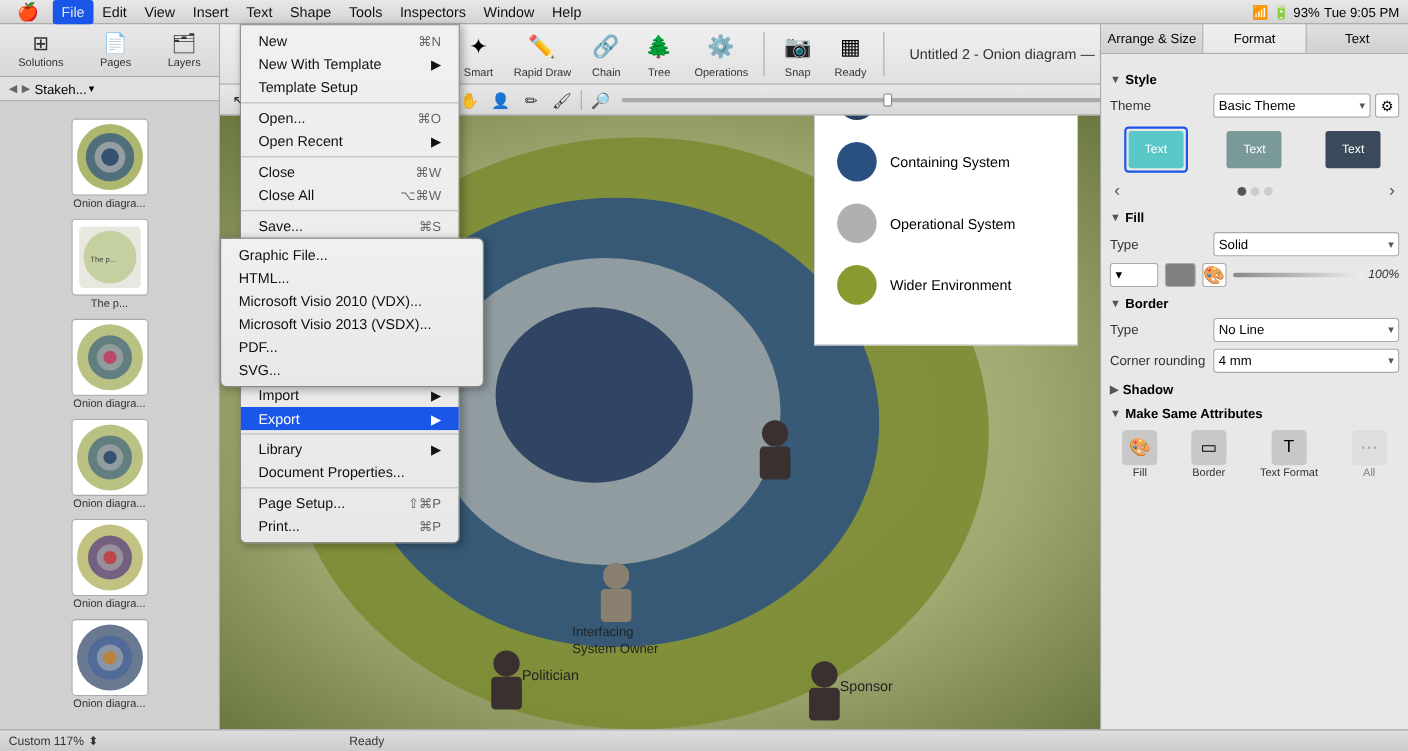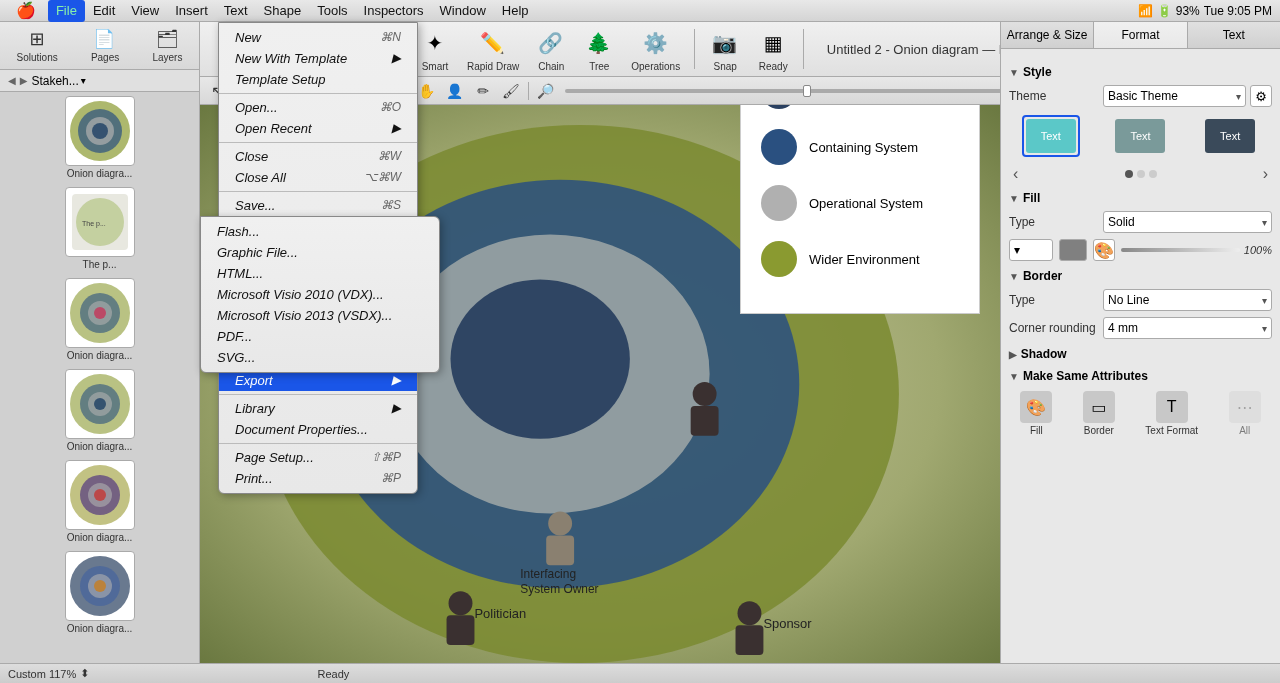--- a/index.html
+++ b/index.html
@@ -48,21 +48,21 @@
       border-bottom: 1px solid #aaa;
     }
     .panel-tab { display: flex; flex-direction: column; align-items: center; padding: 4px 8px; cursor: pointer; font-size: 10px; color: #333; }
     .panel-tab-icon { font-size: 18px; margin-bottom: 2px; }
 
     #breadcrumb { height: 22px; background: #e0e0e0; display: flex; align-items: center; padding: 0 8px; border-bottom: 1px solid #aaa; gap: 4px; font-size: 12px; }
     .breadcrumb-arrow { font-size: 10px; color: #666; }
     .breadcrumb-dropdown { display: flex; align-items: center; gap: 2px; cursor: pointer; }
     .breadcrumb-dropdown-icon { font-size: 10px; }
 
-    #thumb-list { flex: 1; overflow-y: auto; padding: 4px; }
+    #thumb-list { flex: 1; overflow-y: auto; padding: 16px; }
     .thumb-item { display: flex; flex-direction: column; align-items: center; margin-bottom: 8px; cursor: pointer; }
     .thumb-preview { width: 70px; height: 70px; background: white; border: 1px solid #aaa; border-radius: 4px; display: flex; align-items: center; justify-content: center; overflow: hidden; }
     .thumb-label { font-size: 10px; color: #333; margin-top: 2px; text-align: center; max-width: 90px; }
 
     
     #canvas-area {
       position: absolute; top: 105px; left: 200px; right: 280px; bottom: 20px;
       background: #b0b0b0; overflow: hidden;
     }
     #canvas-bg {
@@ -146,22 +146,22 @@
 
     
     #file-menu {
       position: absolute; top: 22px; left: 218px; width: 200px;
       background: linear-gradient(to bottom, #f0f0f0, #e8e8e8);
       border: 1px solid #888; border-radius: 0 0 6px 6px;
       box-shadow: 2px 2px 8px rgba(0,0,0,0.3); z-index: 2000;
       padding: 4px 0;
     }
     .menu-item {
-      display: flex; align-items: flex-start; padding: 3px 16px; cursor: pointer;
-      font-size: 13px; color: #111; position: relative; font-style: italic;
+      display: flex; align-items: flex-end; padding: 3px 16px; cursor: pointer;
+      font-size: 13px; color: #111; position: relative;
     }
     .menu-item.active-highlight { background: #1a56e8; color: white; }
     .menu-item .shortcut { margin-left: auto; font-size: 12px; color: #666; }
     .menu-item .submenu-arrow { margin-left: auto; font-size: 12px; }
     .menu-sep { height: 1px; background: #bbb; margin: 3px 0; }
 
     
     #export-submenu {
       position: absolute; left: 200px; top: 216px; width: 240px;
       background: linear-gradient(to bottom, #f0f0f0, #e8e8e8);
@@ -171,21 +171,21 @@
     }
 
     
     #onion-svg { position: absolute; top: 0; left: 0; width: 100%; height: 100%; }
   </style>
 </head>
 <body>
 
 <div id="menubar">
   <span class="menubar-item apple-logo">🍎</span>
-  <span class="menubar-item active" style="background:#1a56e8;color:#86efac;border-radius:3px;">File</span>
+  <span class="menubar-item active" style="background:#1a56e8;color:#e5e5e5;border-radius:3px;">File</span>
   <span class="menubar-item">Edit</span>
   <span class="menubar-item">View</span>
   <span class="menubar-item">Insert</span>
   <span class="menubar-item">Text</span>
   <span class="menubar-item">Shape</span>
   <span class="menubar-item">Tools</span>
   <span class="menubar-item">Inspectors</span>
   <span class="menubar-item">Window</span>
   <span class="menubar-item">Help</span>
   <div class="system-icons">
@@ -645,23 +645,20 @@
     <span class="shortcut">⇧⌘P</span>
   </div>
   <div class="menu-item">
     <span>Print...</span>
     <span class="shortcut">⌘P</span>
   </div>
 </div>
 
 <div id="export-submenu">
   <div class="menu-item">
-    <span>Flash...</span>
-  </div>
-  <div class="menu-item">
     <span>Graphic File...</span>
   </div>
   <div class="menu-item">
     <span>HTML...</span>
   </div>
   <div class="menu-item">
     <span>Microsoft Visio 2010 (VDX)...</span>
   </div>
   <div class="menu-item">
     <span>Microsoft Visio 2013 (VSDX)...</span>

